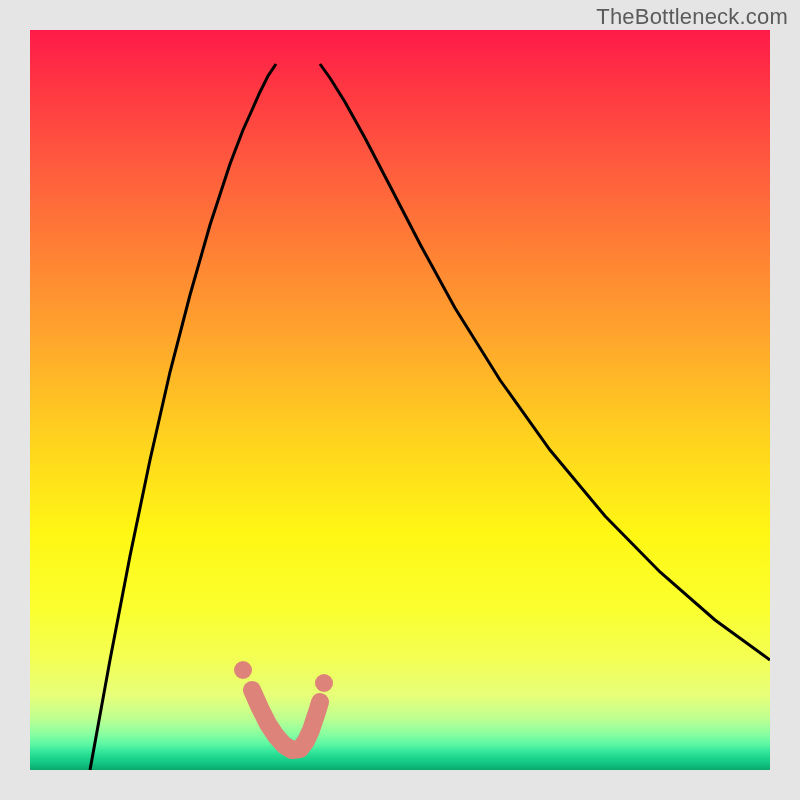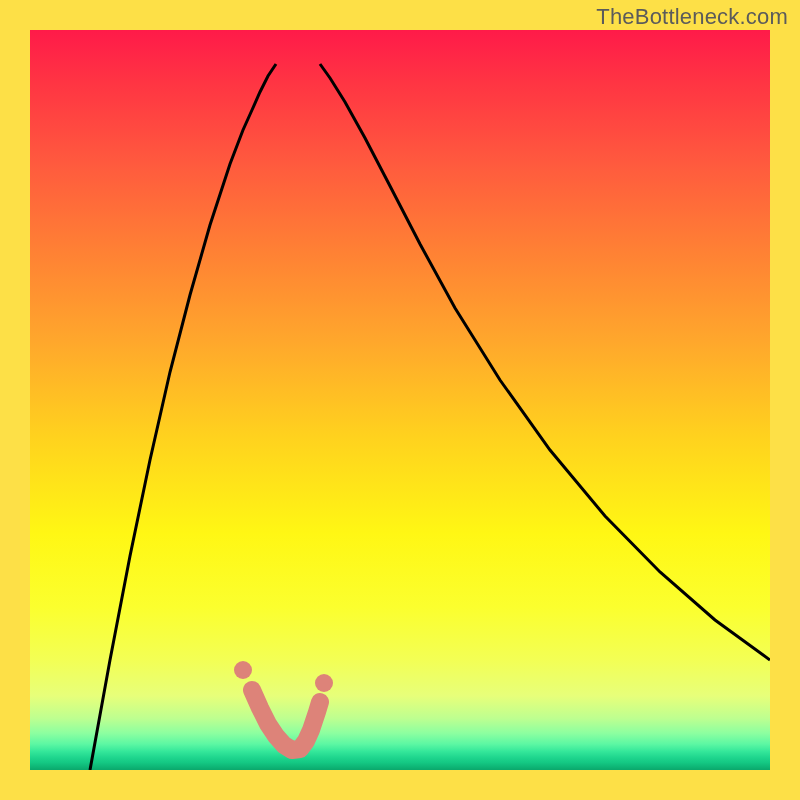--- a/index.html
+++ b/index.html
@@ -7,21 +7,21 @@
     padding: 0;
     width: 800px;
     height: 800px;
     overflow: hidden;
     background: #000;
     font-family: Arial, Helvetica, sans-serif;
   }
   .frame {
     position: absolute;
     inset: 0;
-    background: #fde047;
+    background: #e5e5e5;
   }
   .plot {
     position: absolute;
     left: 30px;
     top: 30px;
     width: 740px;
     height: 740px;
     overflow: hidden;
   }
   .grad {

